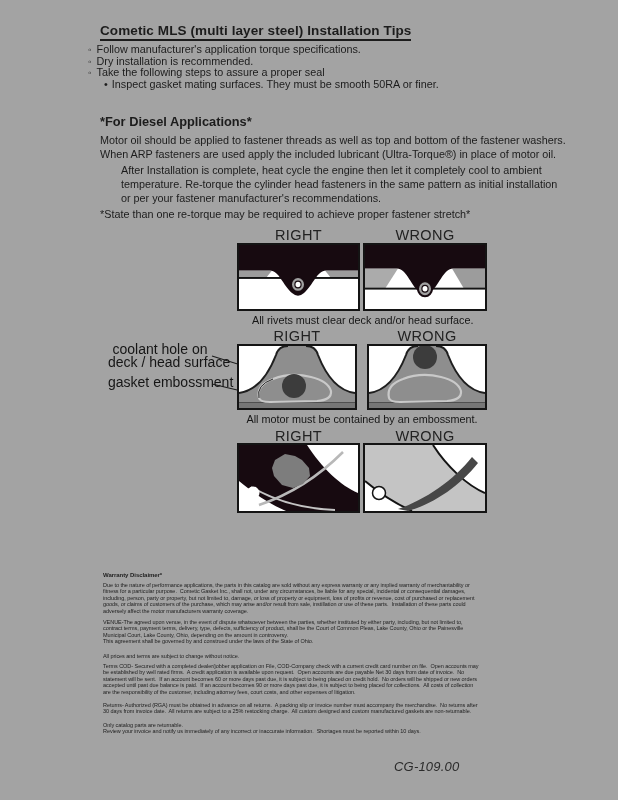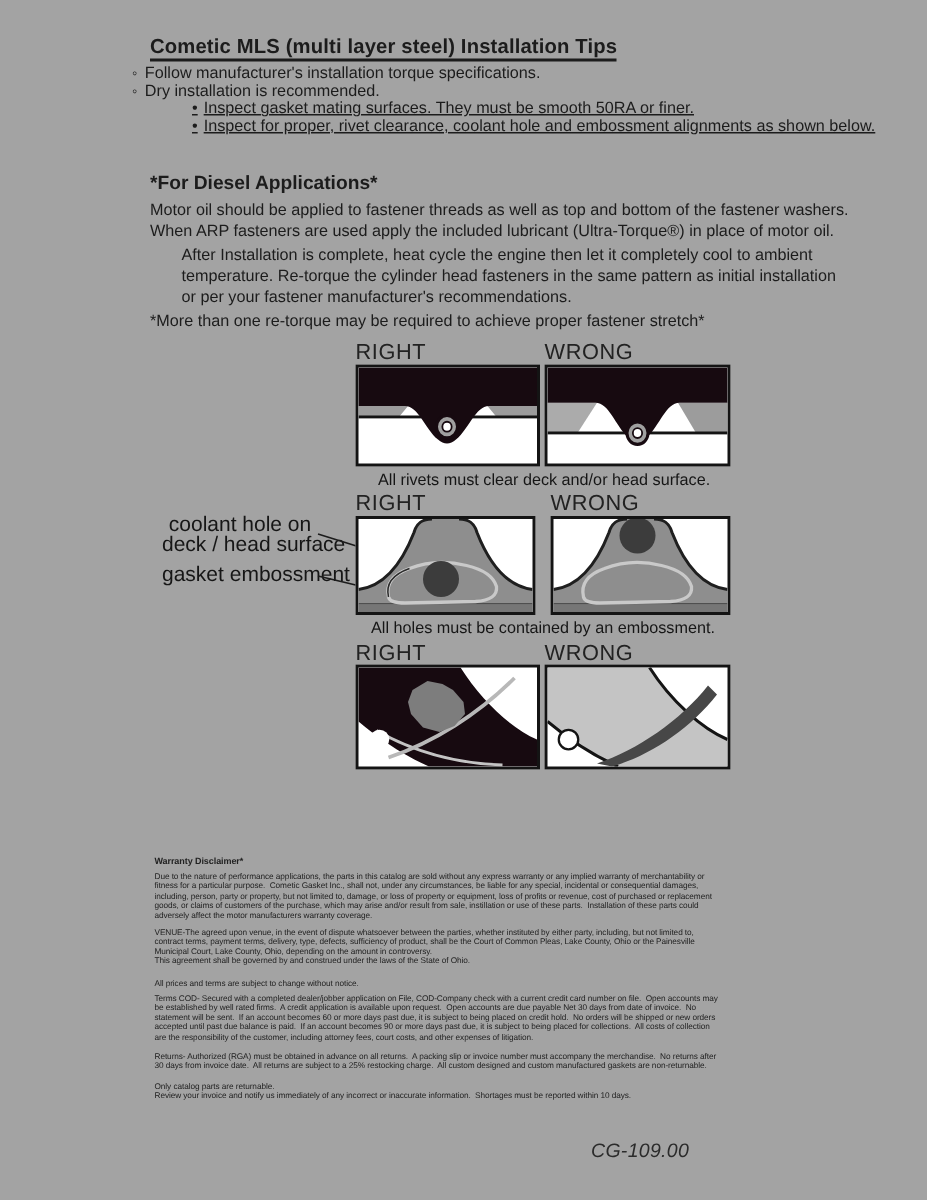--- a/index.html
+++ b/index.html
@@ -7,28 +7,28 @@
         font-family:"Liberation Sans",sans-serif;color:#1c1c1c;}
   .abs{position:absolute;}
   .nowrap{white-space:nowrap;}
   .ml{white-space:pre;}
 
   .title{left:100px;top:23px;font-size:13.5px;font-weight:700;letter-spacing:.1px;
          border-bottom:2px solid #1c1c1c;padding-bottom:1px;display:inline-block;}
 
   .bullets{left:88px;top:44px;font-size:10.8px;line-height:11.6px;}
   .bullet::before{content:"\25E6";margin-right:5px;font-size:10px;}
-  .sub{margin-left:40px;text-decoration:underline;}
+  .sub{margin-left:16px;}
   .sub::before{content:"\2022";margin-right:4px;}
 
   .diesel-h{left:100px;top:114px;font-size:12.8px;font-weight:700;}
   .dpara{left:100px;font-size:10.8px;line-height:14.2px;}
   .dp1{top:133px;} .dp2{top:163px;margin-left:21px;} .dp3{top:207px;}
 
-  .dglabel{font-size:14.5px;letter-spacing:.4px;text-align:left;color:#222;}
+  .dglabel{font-size:14.5px;letter-spacing:.4px;text-align:center;color:#222;}
   .lr1a{left:237px;top:227px;width:123px;} .lr1b{left:363px;top:227px;width:124px;}
   .lr2a{left:237px;top:328px;width:120px;} .lr2b{left:367px;top:328px;width:120px;}
   .lr3a{left:237px;top:428px;width:123px;} .lr3b{left:363px;top:428px;width:124px;}
 
   .panel{border:2px solid #141414;background:#fff;box-sizing:border-box;}
   .p1a{left:237px;top:243px;width:123px;height:68px;}
   .p1b{left:363px;top:243px;width:124px;height:68px;}
   .p2a{left:237px;top:344px;width:120px;height:66px;}
   .p2b{left:367px;top:344px;width:120px;height:66px;}
   .p3a{left:237px;top:443px;width:123px;height:70px;}
@@ -53,33 +53,33 @@
   .pagenum{left:394px;top:759px;font-size:13px;color:#2b2b2b;letter-spacing:.2px;font-style:italic;}
 </style>
 </head>
 <body>
 
 <div class="page">
 
   <div class="abs title nowrap">Cometic MLS (multi layer steel) Installation Tips</div>
 
   <div class="abs bullets">
-    <div class="bullet nowrap">Follow manufacturer's installation torque specifications.</div>
+    <div class="bullet nowrap">Follow manufacturer's application torque specifications.</div>
     <div class="bullet nowrap">Dry installation is recommended.</div>
+    <div class="bullet nowrap">Take the following steps to assure a proper seal</div>
     <div class="sub nowrap">Inspect gasket mating surfaces.  They must be smooth 50RA or finer.</div>
-    <div class="sub nowrap">Inspect for proper, rivet clearance, coolant hole and embossment alignments as shown below.</div>
   </div>
 
   <div class="abs dpara dp1 ml">Motor oil should be applied to fastener threads as well as top and bottom of the fastener washers.
 When ARP fasteners are used apply the included lubricant (Ultra-Torque®) in place of motor oil.</div>
   <div class="abs diesel-h nowrap">*For Diesel Applications*</div>
   <div class="abs dpara dp2 ml">After Installation is complete, heat cycle the engine then let it completely cool to ambient
 temperature. Re-torque the cylinder head fasteners in the same pattern as initial installation
 or per your fastener manufacturer's recommendations.</div>
-  <div class="abs dpara dp3 nowrap">*More than one re-torque may be required to achieve proper fastener stretch*</div>
+  <div class="abs dpara dp3 nowrap">*State than one re-torque may be required to achieve proper fastener stretch*</div>
 
   <div class="abs dglabel lr1a">RIGHT</div>
   <div class="abs dglabel lr1b">WRONG</div>
 
   <div class="abs panel p1a">
     <svg viewBox="0 0 119 60" preserveAspectRatio="none">
       <polygon points="0,24 33,24 27,31 0,31" fill="#9c9c9c"></polygon>
       <polygon points="119,24 86,24 92,31 119,31" fill="#9c9c9c"></polygon>
       <rect x="0" y="30" width="119" height="1.8" fill="#141414"></rect>
       <path d="M0,0 H119 V24 H87 C78,24 74,38 65,45 Q59,50 53,45 C44,38 40,24 31,24 H0 Z" fill="#170a10"></path>
@@ -130,21 +130,21 @@
       <path d="M0,62 V47 C16,45 28,32 37,9 C39,2 43,0 49,0 L67,0 C73,0 77,2 79,9 C88,32 100,45 116,47 L116,62 Z" fill="#8e8e8e"></path>
       <path d="M0,47 C16,45 28,32 37,9 C39,2 43,0 49,0" stroke="#1f1f1f" stroke-width="2" fill="none"></path>
       <path d="M67,0 C73,0 77,2 79,9 C88,32 100,45 116,47" stroke="#1f1f1f" stroke-width="2" fill="none"></path>
       <rect y="56" width="116" height="1" fill="#4f4f4f"></rect>
       <rect y="57" width="116" height="5" fill="#767676"></rect>
       <path d="M20,52 Q17,39 34,33 Q52,26 72,31 Q89,35 92,45 Q93,54 78,55 L31,56 Q21,56 20,52 Z" fill="none" stroke-width="2.2" stroke="#c9c9c9"></path>
       <circle cx="56" cy="11" r="12" fill="#3c3c3c"></circle>
     </svg>
   </div>
 
-  <div class="abs caption cap2">All holes must be contained by an embossment.</div>
+  <div class="abs caption cap2">All motor must be contained by an embossment.</div>
 
   <div class="abs dglabel lr3a">RIGHT</div>
   <div class="abs dglabel lr3b">WRONG</div>
 
   <div class="abs panel p3a">
     <svg viewBox="0 0 119 66" preserveAspectRatio="none">
       <path d="M0,0 H68 C82,22 102,41 119,48 V66 H47 C29,58 13,47 0,36 Z" fill="#170a10"></path>
       <path d="M12,42 C38,57 66,64 96,65" stroke="#c4c4c4" stroke-width="2" fill="none"></path>
       <path d="M20,60 C50,50 80,31 104,7" stroke="#b8b8b8" stroke-width="2.5" fill="none"></path>
       <polygon points="36,15 46,9 56,11 63,15 70,23 71,31 64,39 54,43 43,40 35,31 33,23" fill="#7d7d7d"></polygon>

